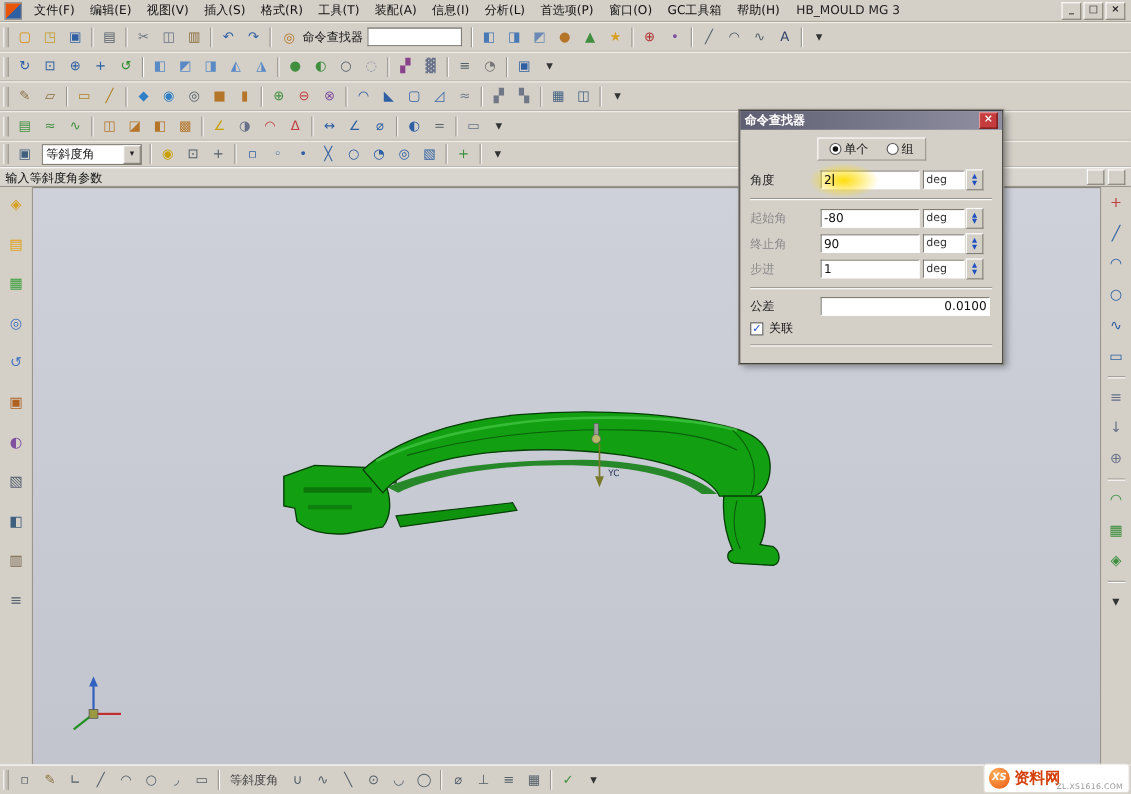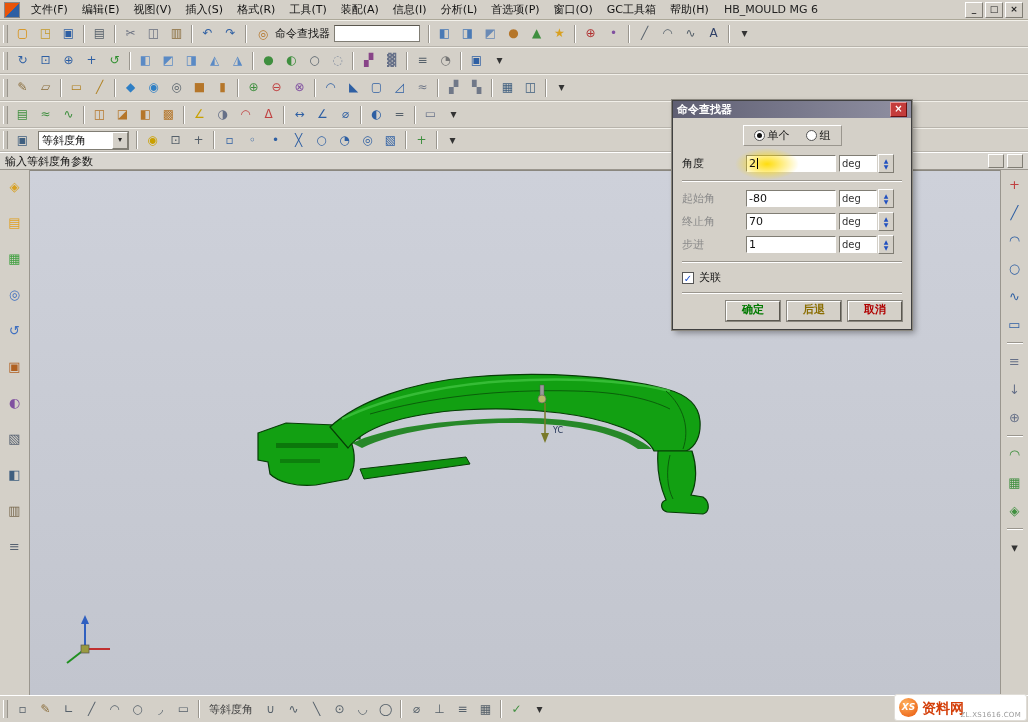--- a/index.html
+++ b/index.html
@@ -130,21 +130,21 @@
       <span class="menu-item">格式(R)</span>
       <span class="menu-item">工具(T)</span>
       <span class="menu-item">装配(A)</span>
       <span class="menu-item">信息(I)</span>
       <span class="menu-item">分析(L)</span>
       <span class="menu-item">首选项(P)</span>
       <span class="menu-item">窗口(O)</span>
       <span class="menu-item">GC工具箱</span>
       <span class="menu-item">帮助(H)</span>
     </span>
-  <span class="part-label">HB_MOULD MG 6</span>
+  <span class="part-label">HB_MOULD MG 3</span>
   <span class="win-controls">
       <span class="win-btn">_</span>
       <span class="win-btn">□</span>
       <span class="win-btn">×</span>
     </span>
 </div>
 
 <div class="band toolbar tb2">
   <span style="display:flex;align-items:center">
       <span class="grip"></span>
@@ -437,21 +437,21 @@
       </span>
       <span class="unit">deg</span>
       <span class="spin">
           <span>▲</span>
           <span>▼</span>
         </span>
     </div>
     <div class="row">
       <span class="lbl dim">终止角</span>
       <span class="inp">
-        <span class="val">70</span>
+        <span class="val">90</span>
       </span>
       <span class="unit">deg</span>
       <span class="spin">
           <span>▲</span>
           <span>▼</span>
         </span>
     </div>
     <div class="row">
       <span class="lbl dim">步进</span>
       <span class="inp">
@@ -459,33 +459,34 @@
       </span>
       <span class="unit">deg</span>
       <span class="spin">
           <span>▲</span>
           <span>▼</span>
         </span>
     </div>
 
     <div class="groove"></div>
 
+    <div class="row">
+      <span class="lbl">公差</span>
+      <span class="inp tol-inp">
+        <span class="val">0.0100</span>
+      </span>
+    </div>
 
     <div class="row">
       <span class="chk">✓</span>
       <span>关联</span>
     </div>
 
     <div class="groove"></div>
 
-    <div class="btn-row">
-      <span class="btn" style="color:#007a00">确定</span>
-      <span class="btn" style="color:#8a6d00">后退</span>
-      <span class="btn" style="color:#b00000">取消</span>
-    </div>
   </div>
 </div>
 
 <div class="band bottombar">
   <span style="display:flex;align-items:center">
       <span class="grip"></span>
       <span class="icon" style="color: rgb(85, 96, 106);">▫</span>
       <span class="icon" style="color: rgb(138, 109, 59);">✎</span>
       <span class="icon" style="color: rgb(85, 96, 106);">∟</span>
       <span class="icon" style="color: rgb(85, 96, 106);">╱</span>

